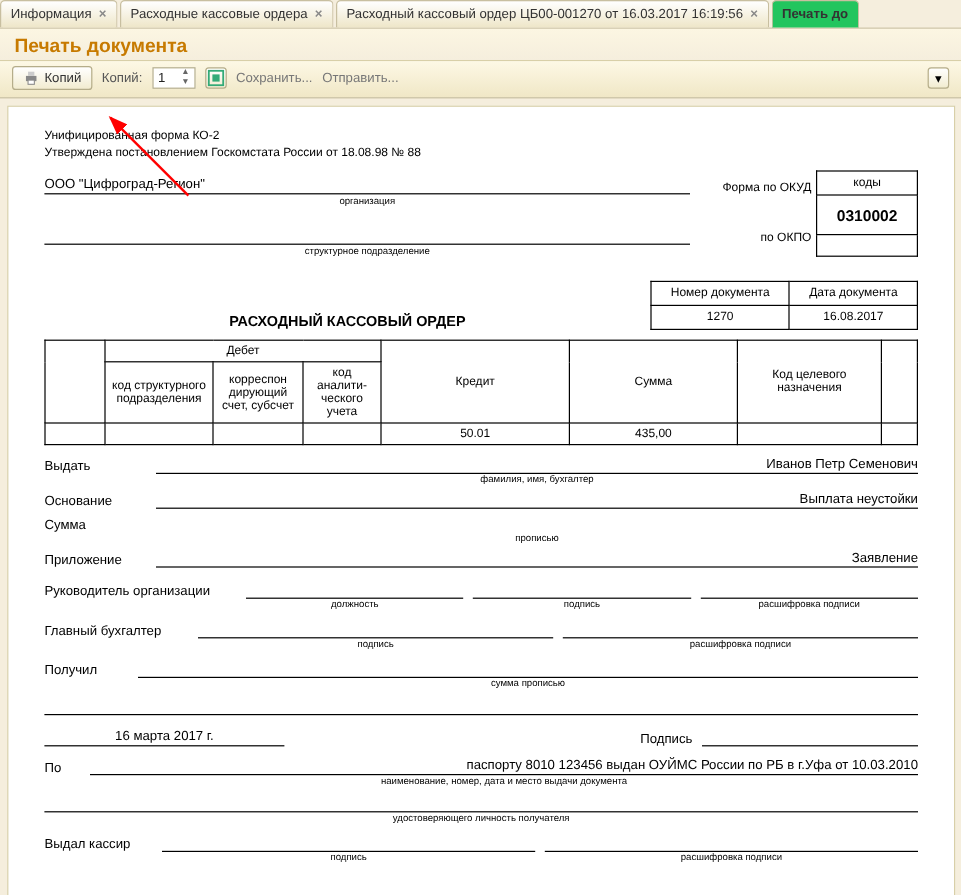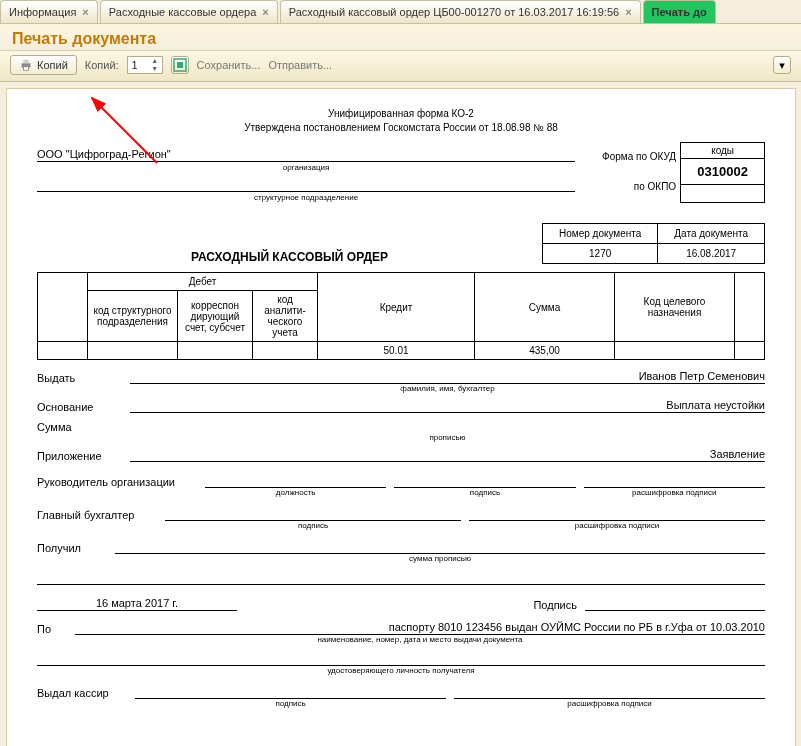--- a/index.html
+++ b/index.html
@@ -13,21 +13,21 @@
   .btn { display:inline-flex; align-items:center; gap:4px; padding:2px 8px; border:1px solid #b5ad8a; border-radius:3px; background:linear-gradient(#fff,#f2ecd0); color:#333; cursor:pointer; font-size:11px; }
   .btn .ic { width:14px; height:14px; display:inline-block; }
   .tool-txt { color:#555; }
   .copies-input { width:36px; background:#fff; border:1px solid #b5ad8a; display:inline-flex; align-items:center; justify-content:space-between; padding:0 2px; height:18px; }
   .copies-input .num { color:#222; padding:0 2px; }
   .spin { display:flex; flex-direction:column; }
   .spin div { width:10px; height:8px; font-size:7px; line-height:7px; text-align:center; color:#666; cursor:pointer; }
   .tool-icon { width:18px; height:18px; border:1px solid #b5ad8a; border-radius:3px; background:linear-gradient(#fff,#f2ecd0); display:inline-flex; align-items:center; justify-content:center; cursor:pointer; }
   .page { background:#fff; margin:6px 0 0 6px; width:790px; height:680px; border:1px solid #d8cfa8; padding:18px 30px 10px 30px; position:relative; }
   .arrow { position:absolute; left:80px; top:4px; pointer-events:none; }
-  .top-right { text-align:center; font-size:10px; color:#000; line-height:1.4; }
+  .top-right { text-align:left; font-size:10px; color:#000; line-height:1.4; }
   .codes-box { float:right; margin-top:2px; }
   .codes-box table { border-collapse:collapse; }
   .codes-box td { border:1px solid #000; font-size:10px; text-align:center; padding:2px 10px; }
   .org-row { display:flex; align-items:flex-end; margin-top:6px; }
   .org-name { flex:1; border-bottom:1px solid #000; font-size:11px; padding-bottom:1px; }
   .org-label { width:105px; text-align:right; font-size:10px; padding-right:4px; }
   .subline { text-align:center; font-size:8px; color:#000; margin-top:1px; }
   .clear { clear:both; }
   .doc-head { display:flex; align-items:flex-end; margin-top:12px; }
   .doc-title { flex:1; text-align:center; font-weight:bold; font-size:12px; }
@@ -124,21 +124,21 @@
   </div>
   <div class="clear"></div>
 
   <div style="display:flex;margin-top:4px;">
     <div style="flex:1">
       <div class="org-row">
         <div class="org-name left">ООО "Цифроград-Регион"</div>
         <div class="org-label">Форма по ОКУД</div>
       </div>
       <div class="subline" style="margin-right:105px;">организация</div>
-      <div class="org-row" style="margin-top:6px;">
+      <div class="org-row" style="margin-top:18px;">
         <div class="org-name">&nbsp;</div>
         <div class="org-label">по ОКПО</div>
       </div>
       <div class="subline" style="margin-right:105px;">структурное подразделение</div>
     </div>
     <table style="border-collapse:collapse;">
       <tbody>
           <tr>
             <td style="border:1px solid #000;padding:2px 30px;font-size:10px;text-align:center;">коды</td>
           </tr>

